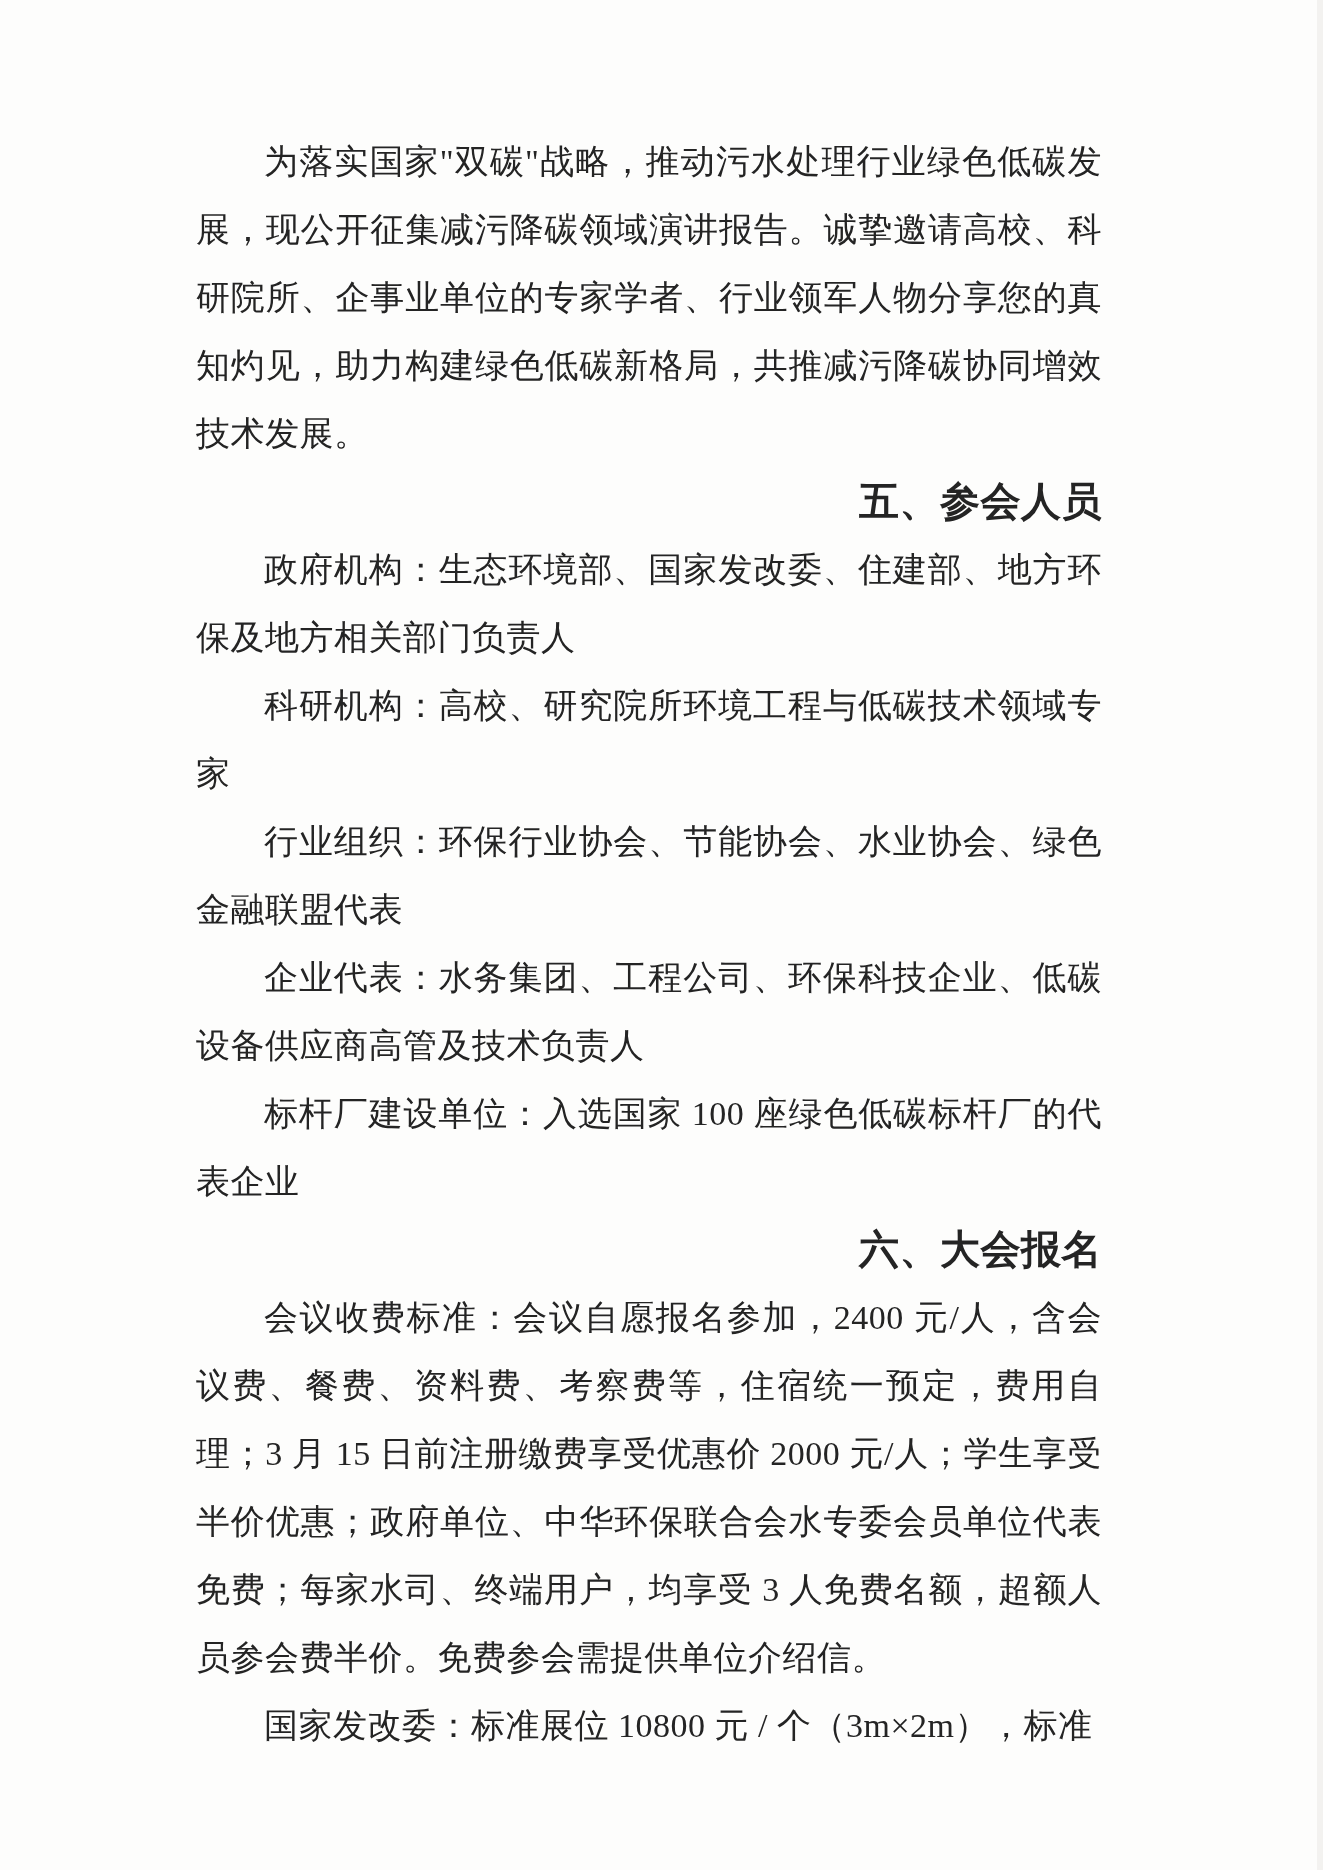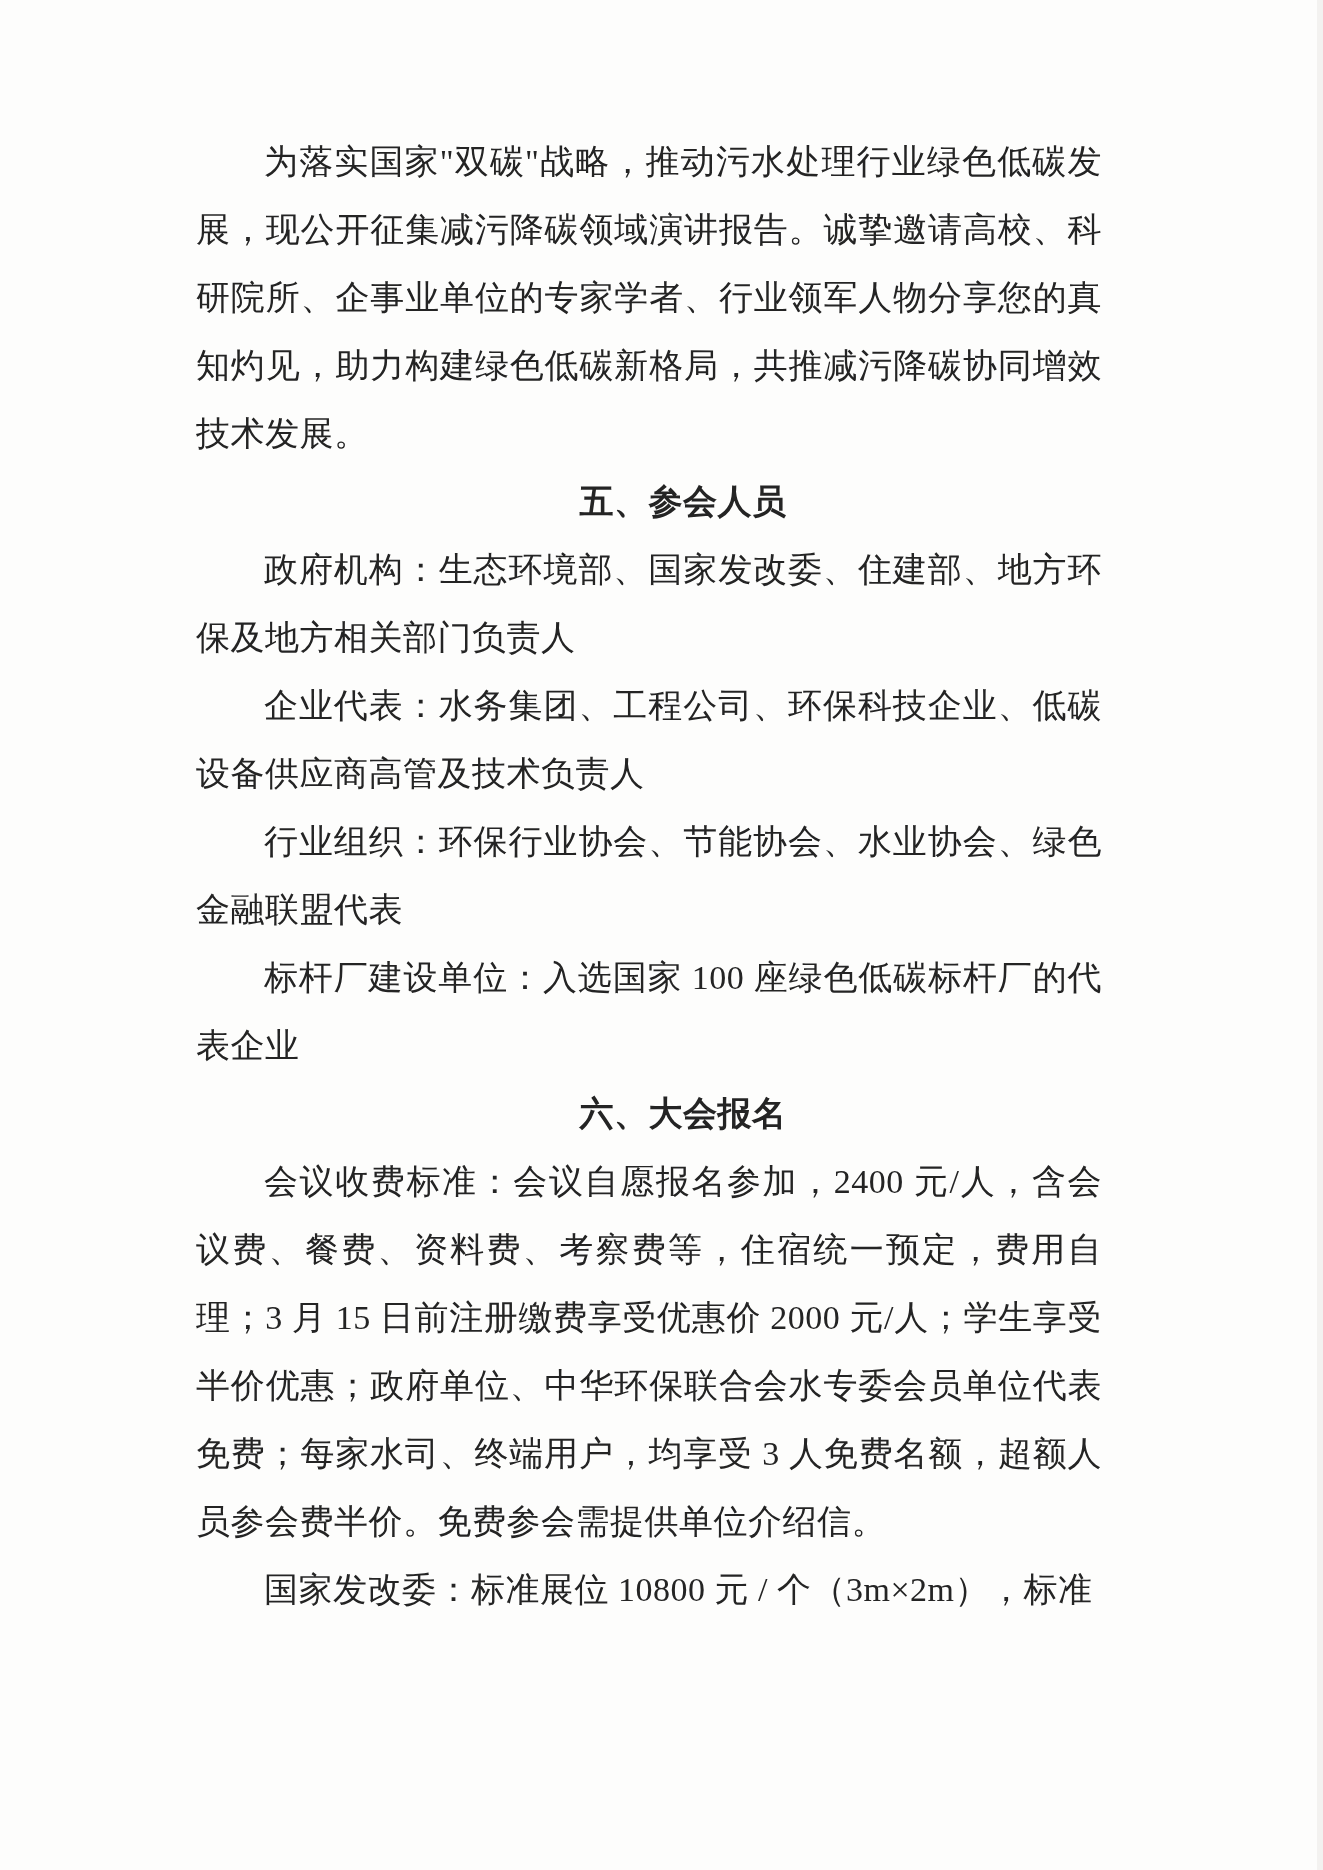--- a/index.html
+++ b/index.html
@@ -27,25 +27,25 @@
     line-height: 68px;
     letter-spacing: 0.5px;
   }
   .para {
     margin: 0;
     text-align: justify;
     text-indent: 2em;
   }
   .heading {
     margin: 0;
-    font-size: 34px;
+    font-size: 40px;
     line-height: 68px;
     font-weight: bold;
     text-indent: 2em;
-    text-align: center;
+    text-align: right;
   }
   .para strong {
     font-weight: normal;
   }
   
   .scan-edge {
     position: absolute;
     top: 0; right: 0;
     width: 6px; height: 100%;
     background: #f3f2f0;
@@ -56,24 +56,25 @@
 
 <div class="page">
   <div class="doc-body">
 
     <p class="para"><span>为落实国家"双碳"战略，推动污水处理行业绿色低碳发展，现公开征集减污降碳领域演讲报告。诚挚邀请高校、科研院所、企事业单位的专家学者、行业领军人物分享您的真知灼见，助力构建绿色低碳新格局，共推减污降碳协同增效技术发展。</span></p>
 
     <h2 class="heading">五、参会人员</h2>
 
     <p class="para"><span>政府机构：生态环境部、国家发改委、住建部、地方环保及地方相关部门负责人</span></p>
 
+    <p class="para"><span>科研机构：高校、研究院所环境工程与低碳技术领域专家</span></p>
+
+    <p class="para"><span>行业组织：环保行业协会、节能协会、水业协会、绿色金融联盟代表</span></p>
 
     <p class="para"><span>企业代表：水务集团、工程公司、环保科技企业、低碳设备供应商高管及技术负责人</span></p>
-
-    <p class="para"><span>行业组织：环保行业协会、节能协会、水业协会、绿色金融联盟代表</span></p>
 
     <p class="para"><span>标杆厂建设单位：入选国家 100 座绿色低碳标杆厂的代表企业</span></p>
 
     <h2 class="heading">六、大会报名</h2>
 
     <p class="para"><strong>会议收费标准：</strong><span>会议自愿报名参加，2400 元/人，含会议费、餐费、资料费、考察费等，住宿统一预定，费用自理；3 月 15 日前注册缴费享受优惠价 2000 元/人；学生享受半价优惠；政府单位、中华环保联合会水专委会员单位代表免费；每家水司、终端用户，均享受 3 人免费名额，超额人员参会费半价。免费参会需提供单位介绍信。</span></p>
 
     <p class="para"><strong>国家发改委：</strong><span>标准展位 10800 元 / 个（3m×2m），标准</span></p>
 
   </div>

